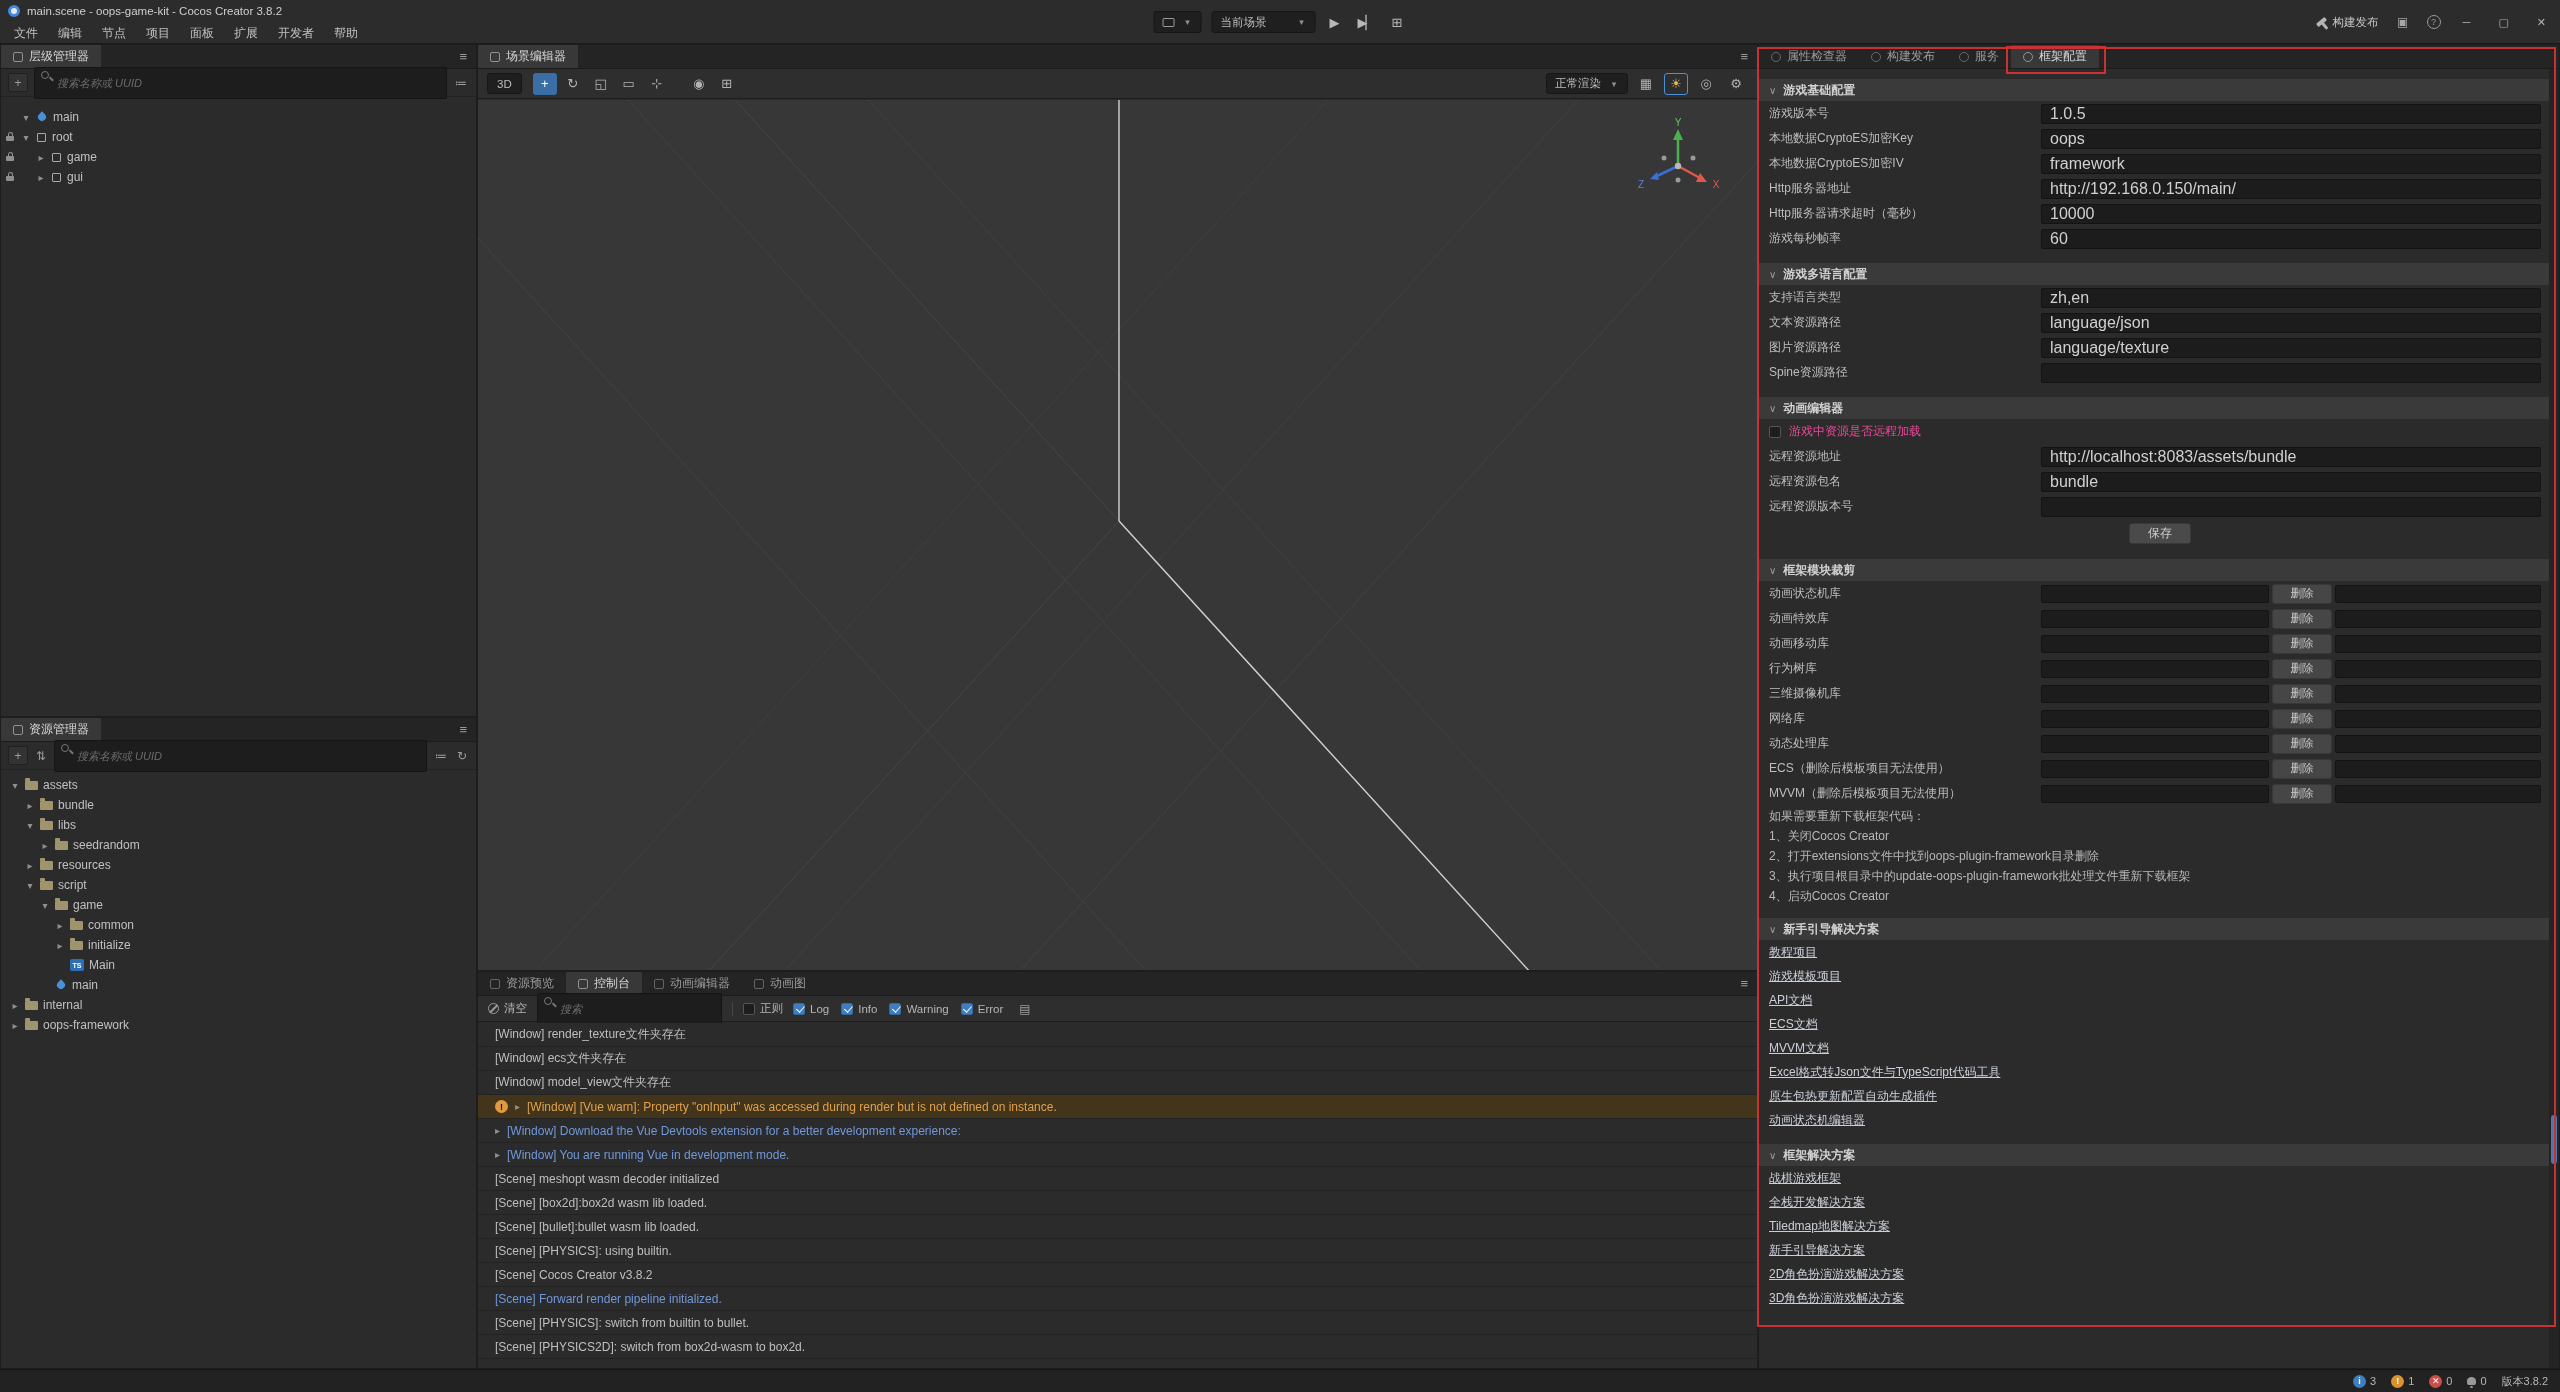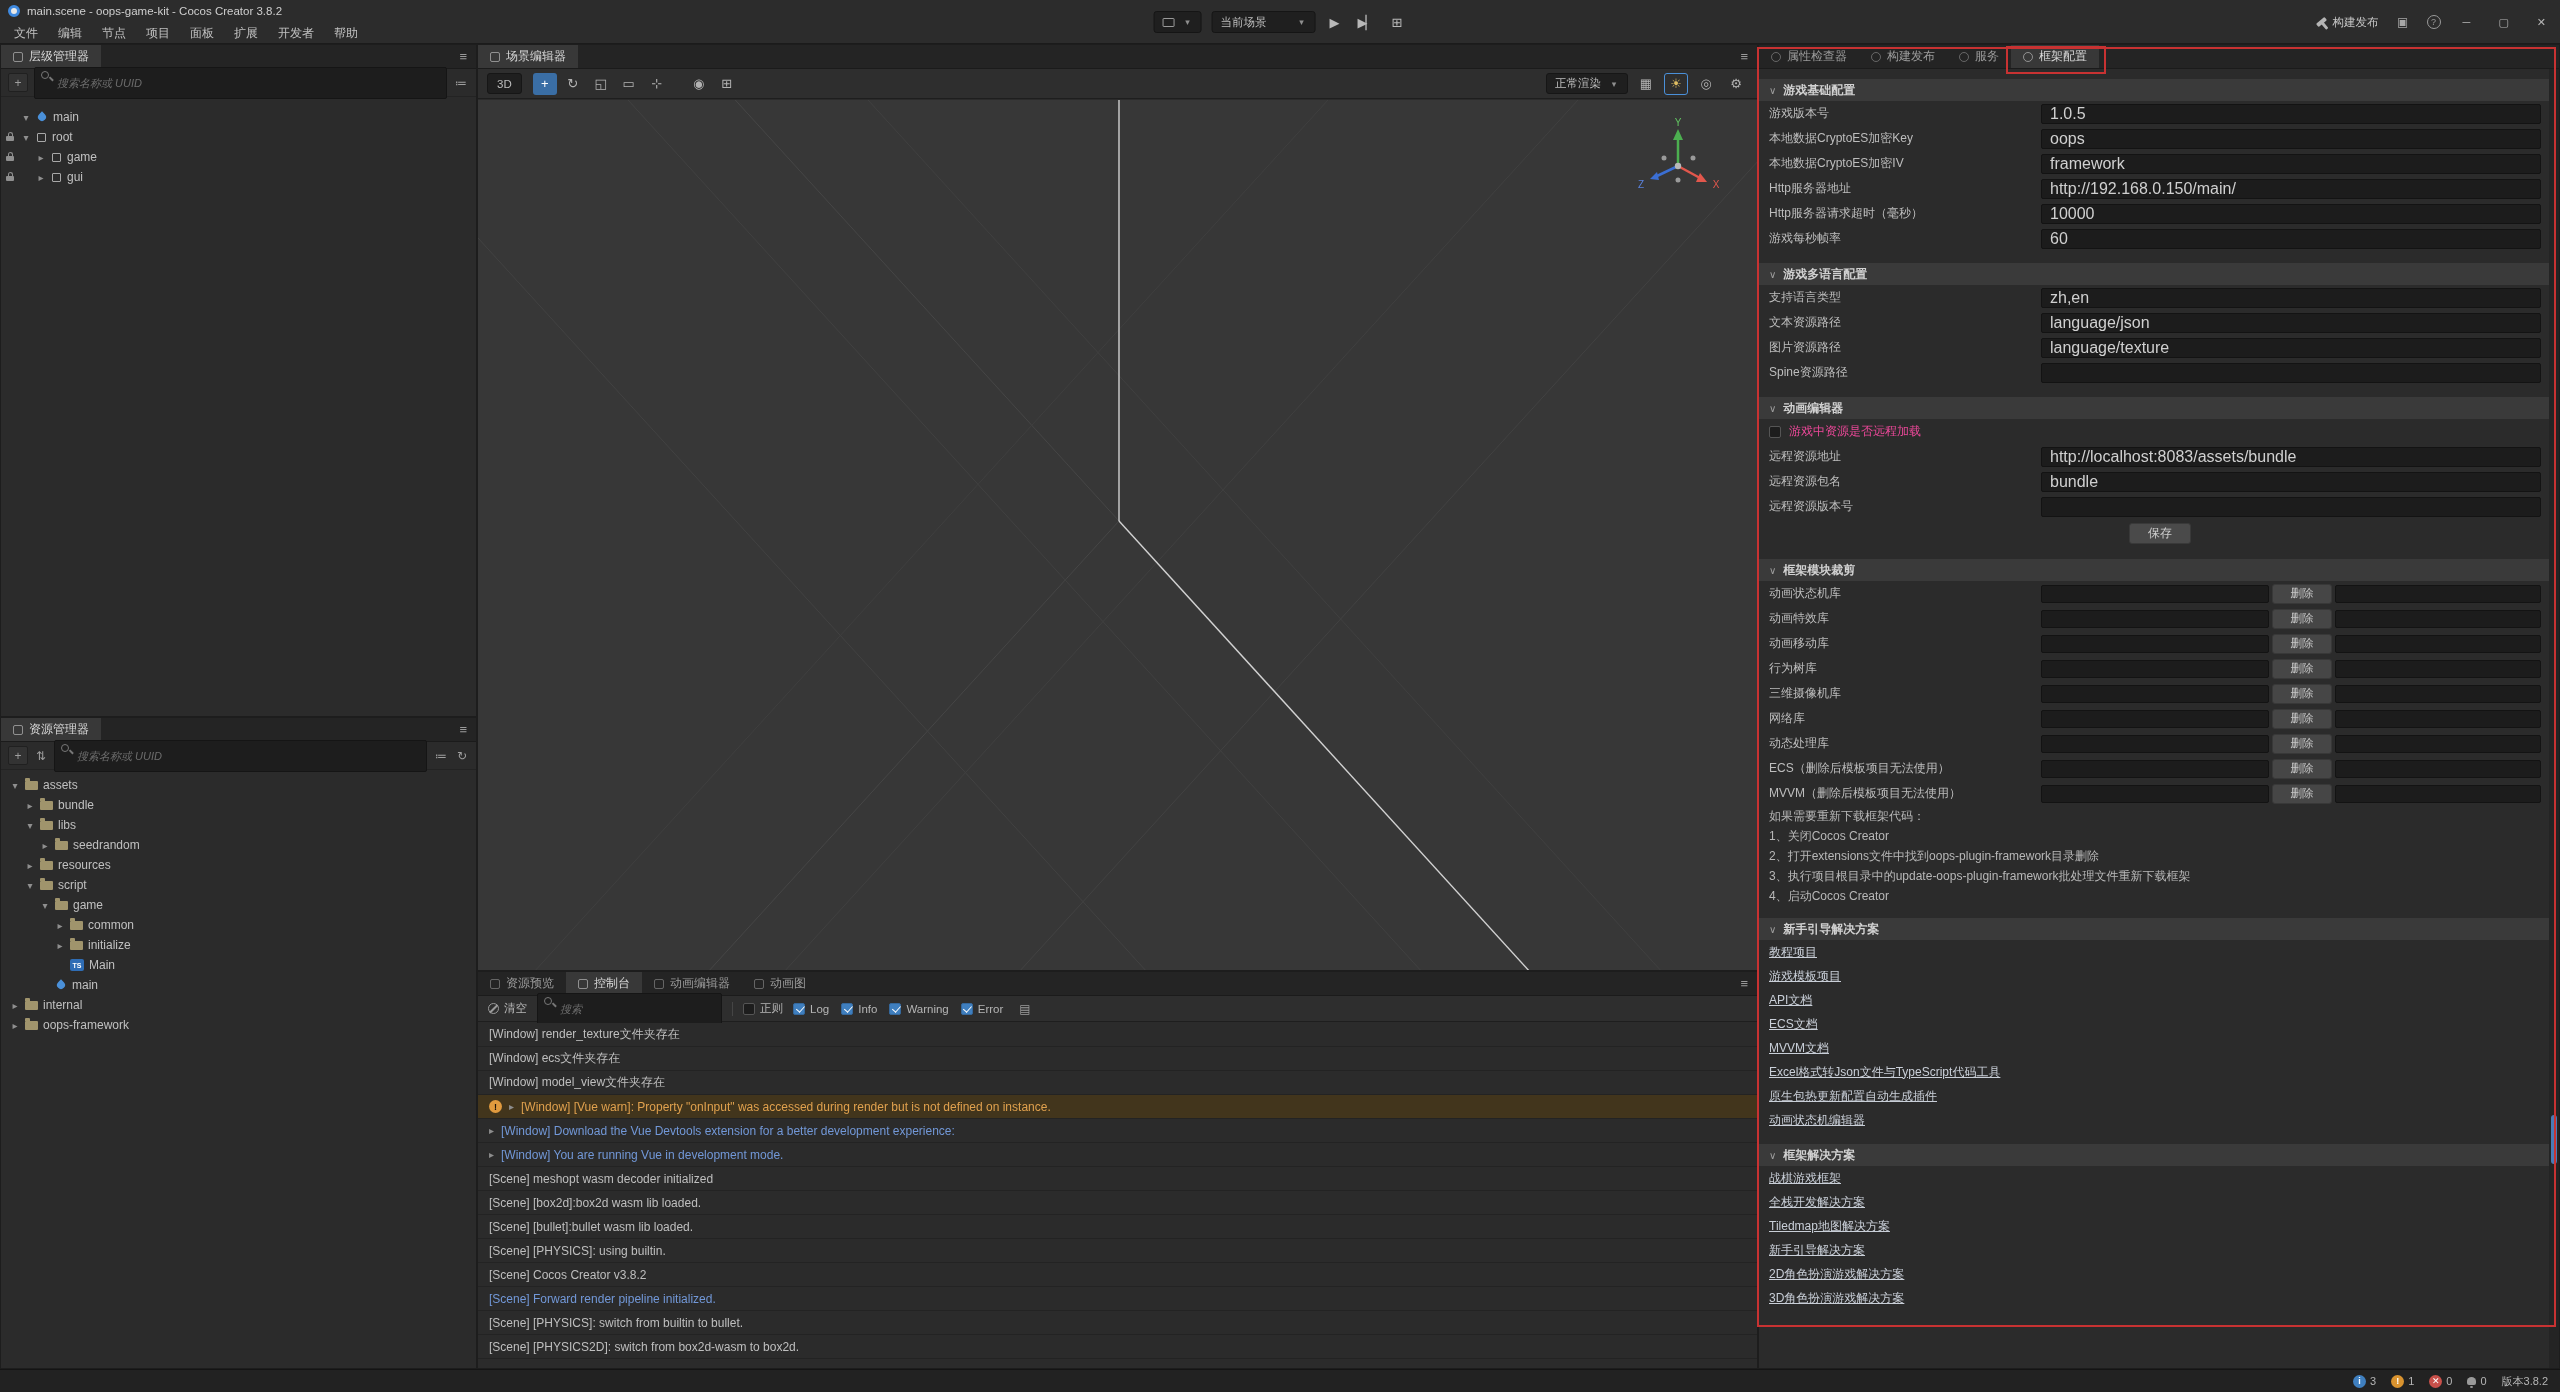--- a/index.html
+++ b/index.html
@@ -65,21 +65,21 @@
   .clear-btn{display:flex;align-items:center;gap:5px;color:#b5b5b5;font-size:11.5px;}
   .icon-clear{width:11px;height:11px;border:1.5px solid #9a9a9a;border-radius:50%;position:relative;}
   .icon-clear::after{content:'';position:absolute;left:-1px;top:4px;width:11px;height:1.5px;background:#9a9a9a;transform:rotate(-45deg);}
   .sbox.con{flex:none;width:185px;}
   .vsep{width:1px;height:14px;background:#454545;}
   .cb{display:flex;align-items:center;gap:5px;color:#b5b5b5;font-size:11.5px;cursor:default;}
   .box{width:12px;height:12px;border:1px solid #555;background:#1d1d1d;border-radius:2px;position:relative;flex:none;}
   .cb.checked .box{background:#3f7fbf;border-color:#35689c;}
   .cb.checked .box::after{content:'';position:absolute;left:3.5px;top:0.5px;width:3.5px;height:7px;border:solid #fff;border-width:0 1.8px 1.8px 0;transform:rotate(42deg);}
   #console-logs{position:absolute;left:0;top:51px;right:0;bottom:0;overflow:hidden;background:#2b2b2b;}
-  .log-row{height:24px;display:flex;align-items:center;gap:7px;padding:0 11px;border-bottom:1px solid #232323;color:#bfbfbf;white-space:nowrap;overflow:hidden;}
+  .log-row{height:24px;display:flex;align-items:center;gap:7px;padding:0 17px;border-bottom:1px solid #232323;color:#bfbfbf;white-space:nowrap;overflow:hidden;}
   .log-row.warn{background:#42351c;color:#e0a14e;}
   .log-row.info .log-text{color:#7298d8;}
   .arrow{color:#8d8d8d;font-size:10px;}
   .warn-badge{width:13px;height:13px;border-radius:50%;background:#e09a3e;color:#20160a;font-size:9px;font-weight:bold;display:flex;align-items:center;justify-content:center;flex:none;}
   
   #inspector-content{position:absolute;left:0;top:24px;right:10px;bottom:0;overflow:hidden;padding-top:10px;}
   .sec-bar{height:22px;background:#3a3a3a;display:flex;align-items:center;gap:7px;padding:0 10px;margin-top:12px;color:#d2d2d2;font-weight:bold;font-size:12px;}
   .sec-bar.first{margin-top:0;}
   .sec-caret{color:#9d9d9d;font-size:10px;font-weight:normal;}
   .prop-row{height:25px;display:flex;align-items:center;padding:0 8px 0 10px;}

